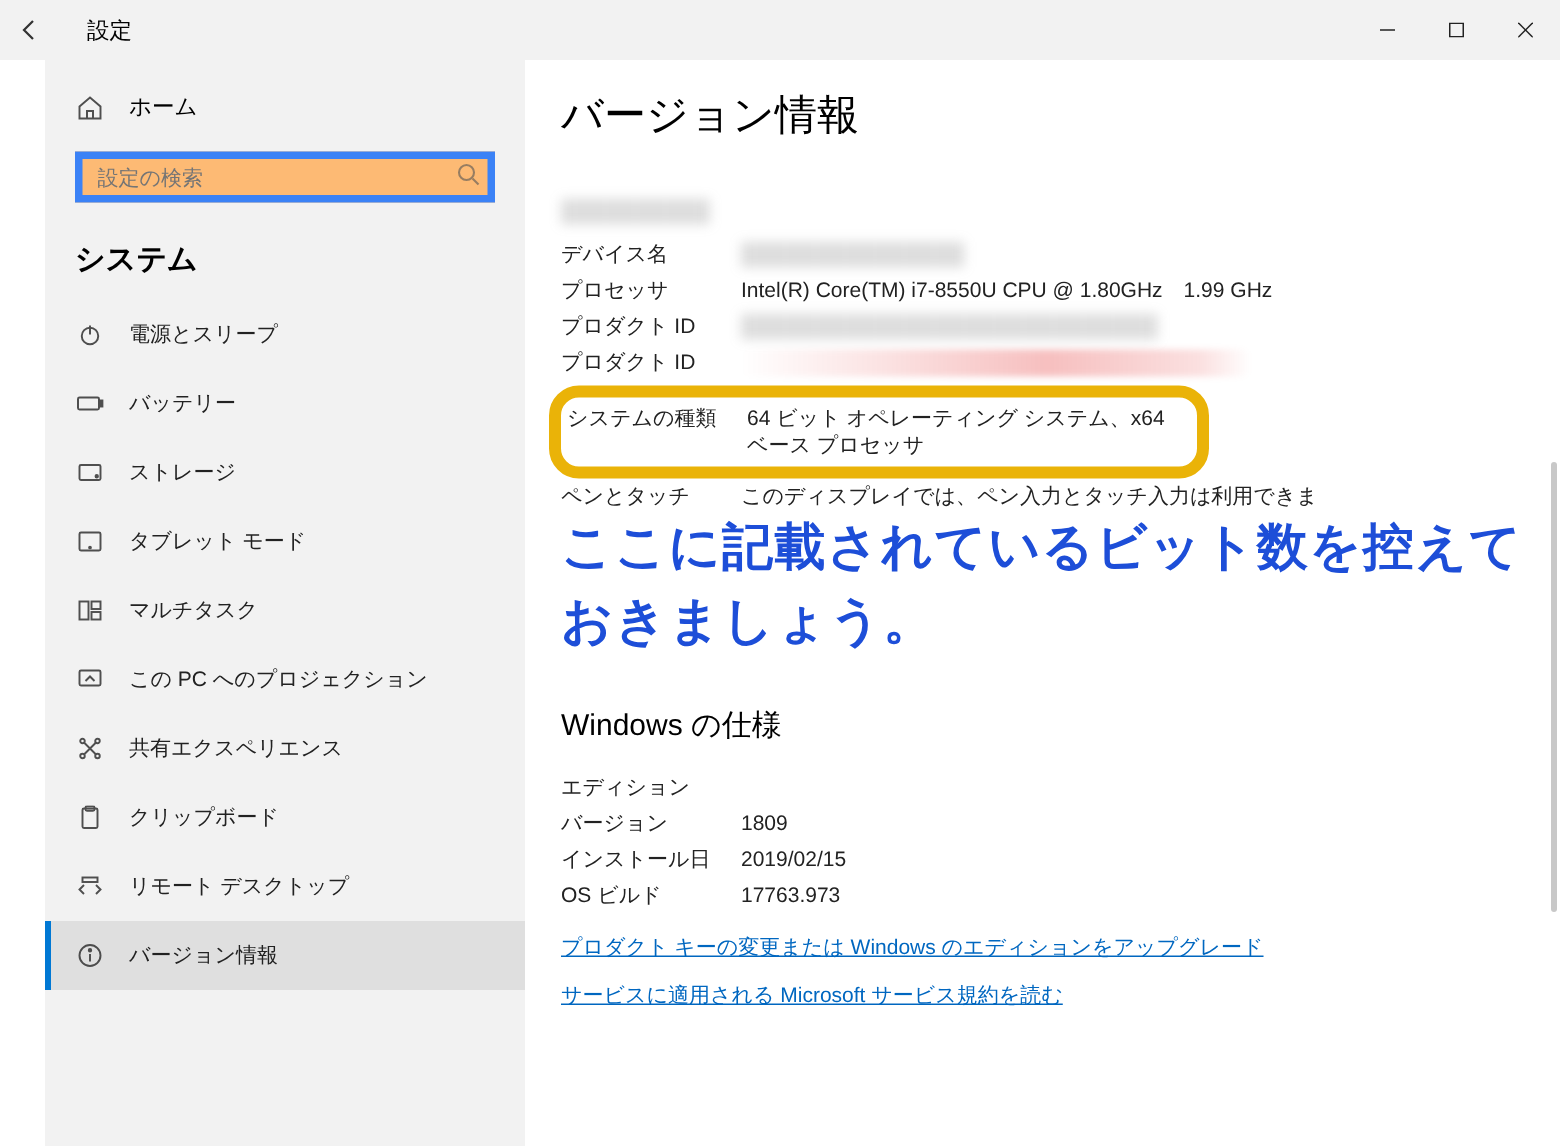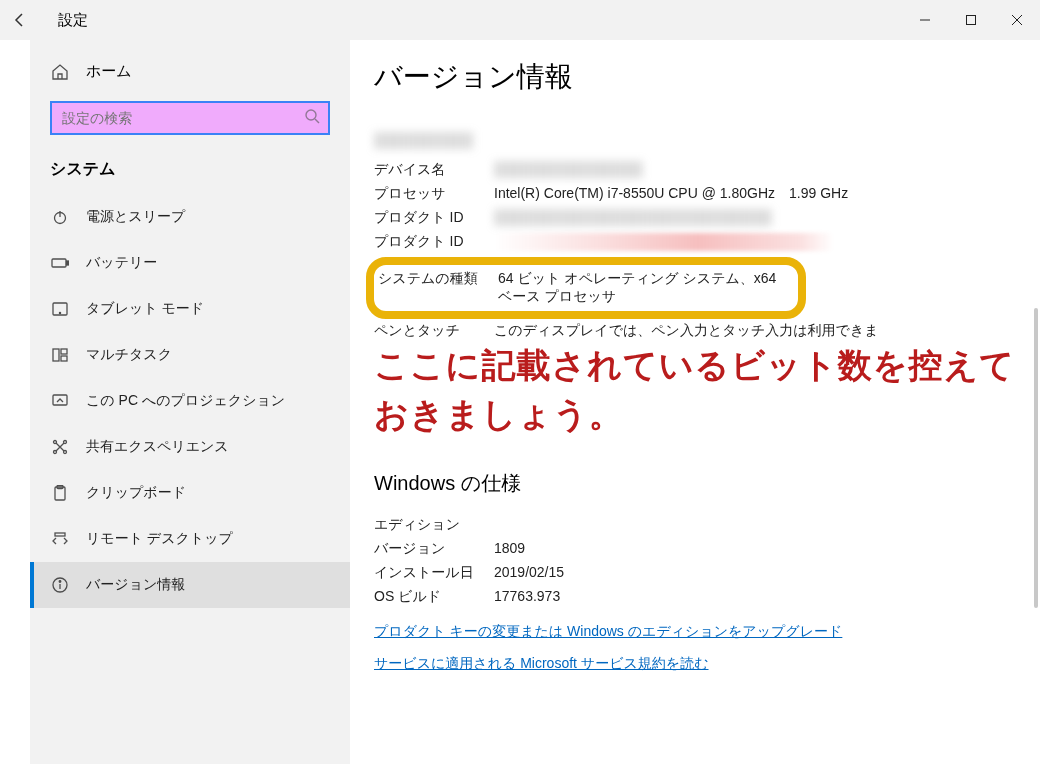--- a/index.html
+++ b/index.html
@@ -65,41 +65,41 @@
   gap: 16px;
 }
 .home .icon-slot { width: 20px; display:flex; align-items:center; justify-content:center; opacity:0.85; }
 .home span.lbl { font-size: 15px; }
 .search-wrap {
   padding: 8px 20px 14px 20px;
 }
 .search {
   width: 100%;
   height: 34px;
-  border: 2px solid #3b82f6;
-  background: #f0abfc;
+  border: 5px solid #3b82f6;
+  background: #fdba74;
   padding: 0 30px 0 10px;
   font-size: 14px;
   color: #555;
   position: relative;
 }
 .search-box {
   position: relative;
 }
 .search-box .sicon {
   position: absolute;
   right: 10px;
   top: 50%;
   transform: translateY(-50%);
   opacity: 0.6;
 }
 .cat {
   padding: 10px 20px 10px 20px;
   font-weight: 600;
-  font-size: 16px;
+  font-size: 20px;
 }
 .menu {
   list-style: none;
   margin-top: 4px;
 }
 .menu li {
   display: flex;
   align-items: center;
   padding: 0 20px;
   height: 46px;
@@ -156,21 +156,21 @@
 }
 .red-blur-a { background: linear-gradient(90deg, rgba(220,0,0,0) 0%, rgba(220,0,0,0.12) 30%, rgba(220,0,0,0.25) 60%, rgba(220,0,0,0.12) 90%, rgba(220,0,0,0) 100%); filter: blur(2px); height:18px; border-radius:6px; display:inline-block; width:340px;}
 .hl-row {
   border: 8px solid #eab308;
   border-radius: 20px;
   margin-left: -8px;
   padding: 2px 6px 2px 4px;
   width: 440px;
 }
 .annotation {
-  color: #b91c1c;
+  color: #1d4ed8;
   font-size: 34px;
   font-weight: 700;
   line-height: 1.45;
   margin-top: -2px;
   letter-spacing: 1px;
 }
 .win-specs { margin-bottom: 14px; }
 .link {
   color: #0067c0;
   font-size: 14px;
@@ -258,20 +258,29 @@
         <span class="icon-slot">
             <svg width="18" height="12" viewBox="0 0 18 12" fill="none" stroke="#333" stroke-width="1.3">
               <rect x="1" y="2" width="14" height="8" rx="1"></rect>
               <rect x="15.5" y="4" width="2" height="4" fill="#333"></rect>
             </svg>
           </span>
         <span>バッテリー</span>
       </li>
       <li>
         <span class="icon-slot">
+            <svg width="16" height="12" viewBox="0 0 16 12" fill="none" stroke="#333" stroke-width="1.3">
+              <rect x="1" y="1" width="14" height="10" rx="1"></rect>
+              <circle cx="12.5" cy="8.5" r="0.8" fill="#333"></circle>
+            </svg>
+          </span>
+        <span>ストレージ</span>
+      </li>
+      <li>
+        <span class="icon-slot">
             <svg width="16" height="14" viewBox="0 0 16 14" fill="none" stroke="#333" stroke-width="1.3">
               <rect x="1" y="1" width="14" height="12" rx="1"></rect>
               <circle cx="8" cy="11" r="0.6" fill="#333"></circle>
             </svg>
           </span>
         <span>タブレット モード</span>
       </li>
       <li>
         <span class="icon-slot">
             <svg width="16" height="14" viewBox="0 0 16 14" fill="none" stroke="#333" stroke-width="1.3">

